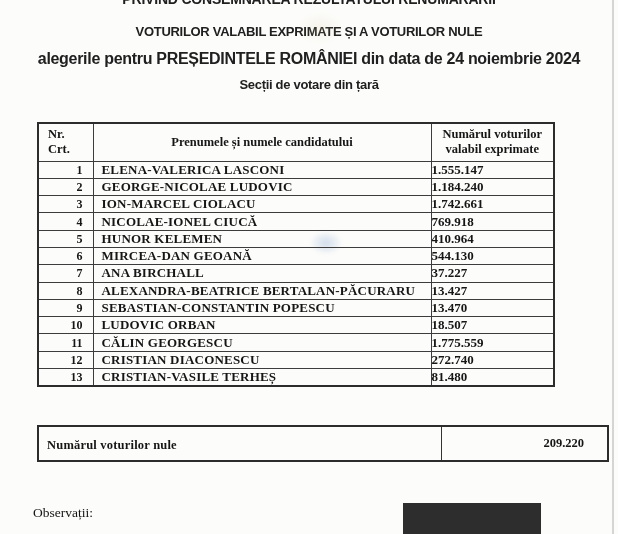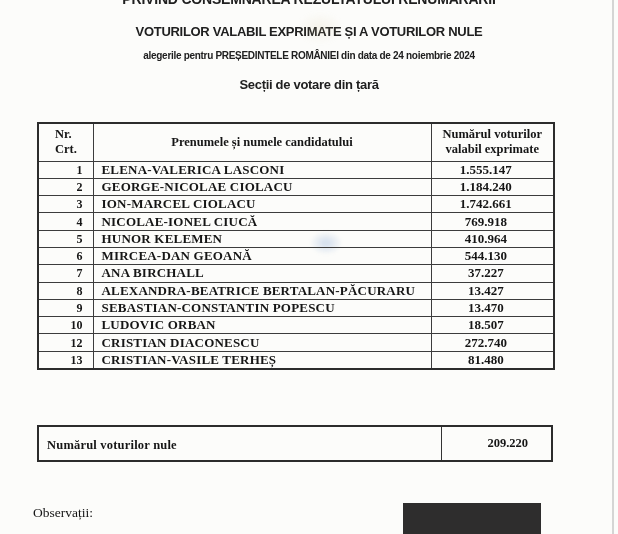--- a/index.html
+++ b/index.html
@@ -16,21 +16,21 @@
   .title {
     position: absolute;
     left: 0; width: 618px;
     text-align: center;
     font-weight: bold;
     color: #202020;
     white-space: nowrap;
   }
   .t1 { top: -9px;  font-size: 14px;   letter-spacing: -0.2px; }
   .t2 { top: 24px;  font-size: 13px;   letter-spacing: -0.3px; }
-  .t3 { top: 50px;  font-size: 10px; letter-spacing: -0.3px; }
+  .t3 { top: 50px;  font-size: 16px; letter-spacing: -0.3px; }
   .t4 { top: 77px;  font-size: 13px;   letter-spacing: -0.3px; }
 
   
   table.results {
     position: absolute;
     left: 37px; top: 122px;
     width: 516px;
     border-collapse: collapse;
     table-layout: fixed;
     font-family: "Liberation Serif", "DejaVu Serif", serif;
@@ -41,35 +41,35 @@
   .results th, .results td {
     border: 1.4px solid #3c3c3c;
     overflow: hidden;
   }
   .results col.w1 { width: 55px; }
   .results col.w2 { width: 338px; }
   .results col.w3 { width: 123px; }
 
   .results thead tr { height: 38px; }
   .results th { font-size: 12.5px; line-height: 1.2; }
-  .results th.c1 { text-align: left; padding-left: 16px; }
+  .results th.c1 { text-align: left; padding-left: 9px; }
   .results th.c2 { text-align: center; }
   .results th.c3 { padding: 0 10px; }
 
   .results tbody tr { height: 17.3px; }
   .results tbody td { padding: 0; font-size: 13px; line-height: 16px; }
   .results td.c1 { text-align: right; padding-right: 10px; font-size: 12px; }
   .results td.c2 { padding-left: 8px; letter-spacing: 0.2px; white-space: nowrap; }
-  .results td.c3 { text-align: center; padding-right: 13px; }
+  .results td.c3 { text-align: left; padding-right: 13px; }
 
   
   table.nule {
     position: absolute;
     left: 37px; top: 425px;
-    width: 516px; height: 37px;
+    width: 572px; height: 37px;
     border-collapse: collapse;
     table-layout: fixed;
     font-family: "Liberation Serif", "DejaVu Serif", serif;
     font-weight: bold;
     color: #161616;
     border: 2px solid #2c2c2c;
   }
   .nule td { border: 1.6px solid #333; font-size: 12.5px; }
   .nule td.n1 { width: 393px; padding-left: 8px; padding-top: 4px; letter-spacing: 0.2px; }
   .nule td.n2 { text-align: right; padding-right: 23px; }
@@ -145,21 +145,21 @@
     </thead>
     <tbody>
   <tr>
     <td class="c1">1</td>
     <td class="c2">ELENA-VALERICA LASCONI</td>
     <td class="c3">1.555.147</td>
   </tr>
 
   <tr>
     <td class="c1">2</td>
-    <td class="c2">GEORGE-NICOLAE CIOLACU</td>
+    <td class="c2">GEORGE-NICOLAE LUDOVIC</td>
     <td class="c3">1.184.240</td>
   </tr>
 
   <tr>
     <td class="c1">3</td>
     <td class="c2">ION-MARCEL CIOLACU</td>
     <td class="c3">1.742.661</td>
   </tr>
 
   <tr>
@@ -197,20 +197,25 @@
     <td class="c2">SEBASTIAN-CONSTANTIN POPESCU</td>
     <td class="c3">13.470</td>
   </tr>
 
   <tr>
     <td class="c1">10</td>
     <td class="c2">LUDOVIC ORBAN</td>
     <td class="c3">18.507</td>
   </tr>
 
+  <tr>
+    <td class="c1">11</td>
+    <td class="c2">CĂLIN GEORGESCU</td>
+    <td class="c3">1.775.559</td>
+  </tr>
 
   <tr>
     <td class="c1">12</td>
     <td class="c2">CRISTIAN DIACONESCU</td>
     <td class="c3">272.740</td>
   </tr>
 
   <tr>
     <td class="c1">13</td>
     <td class="c2">CRISTIAN-VASILE TERHEȘ</td>

